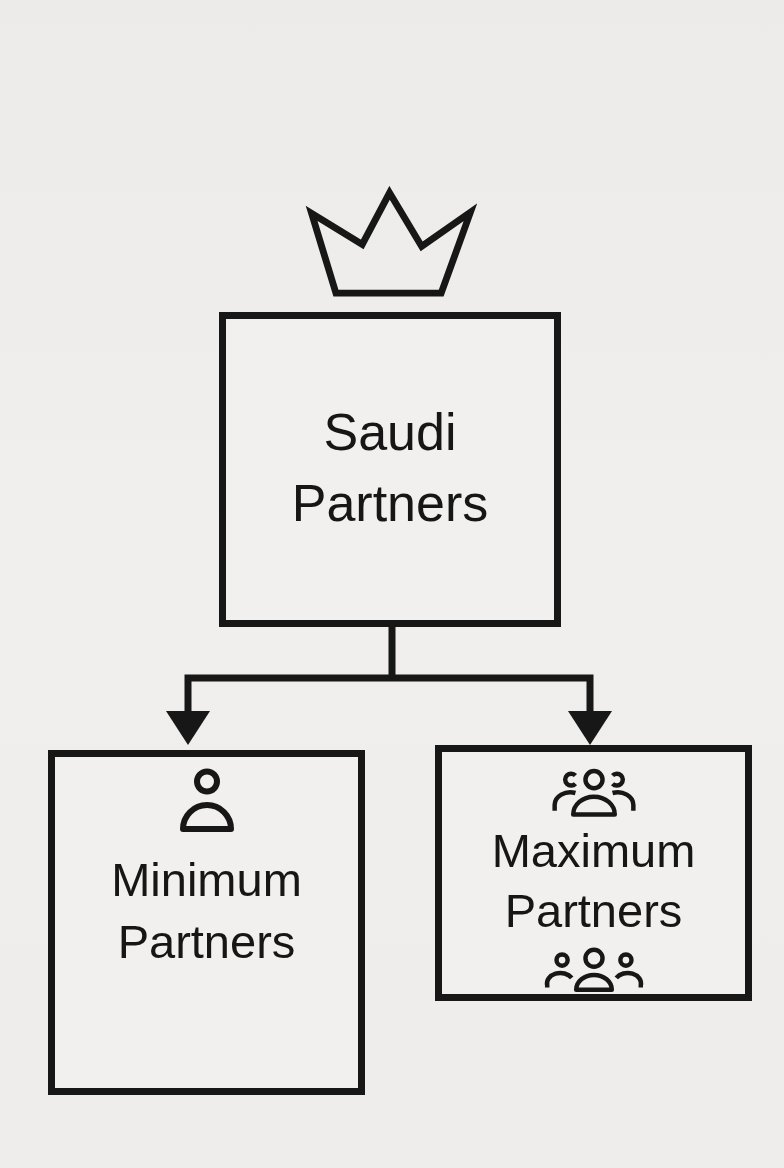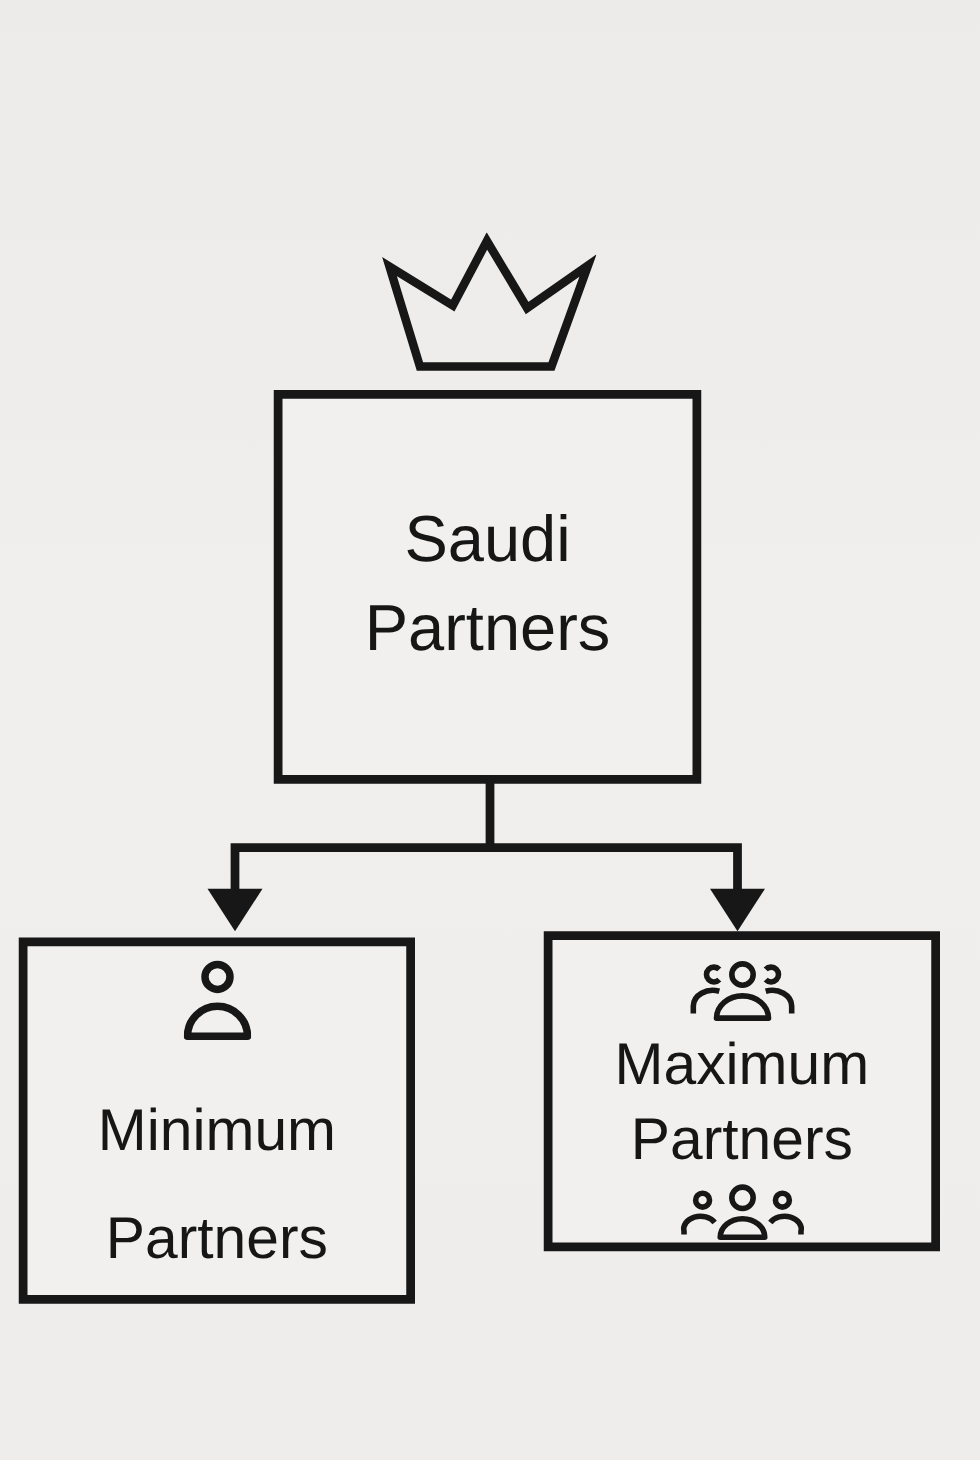--- a/index.html
+++ b/index.html
@@ -33,21 +33,21 @@
   }
   .root-node{left:219px;top:312px;width:342px;height:315px;padding-top:78px;}
   .root-node .line{
     font-size:52px;line-height:71px;font-weight:500;
     color:var(--text);text-align:center;white-space:nowrap;
   }
   .child-node .line{
     font-size:47px;line-height:62px;font-weight:500;
     color:var(--text);text-align:center;white-space:nowrap;
   }
-  .left-node{left:15px;top:750px;width:317px;height:293px;gap:24px;}
+  .left-node{left:48px;top:750px;width:317px;height:345px;}
   .right-node{left:435px;top:745px;width:317px;height:256px;}
   .left-node .person-icon{margin-top:10px;}
   .left-node .line-first{margin-top:16px;}
   .right-node .group-icon-top{margin-top:15px;}
   .right-node .line{line-height:60px;}
   .right-node .line-first{margin-top:4px;}
   .right-node .group-icon-bottom{margin-top:5px;}
   .connector{position:absolute;left:0;top:624px;}
   .connector .lines{stroke:currentColor;fill:none;}
   .connector .head{fill:currentColor;stroke:none;}

